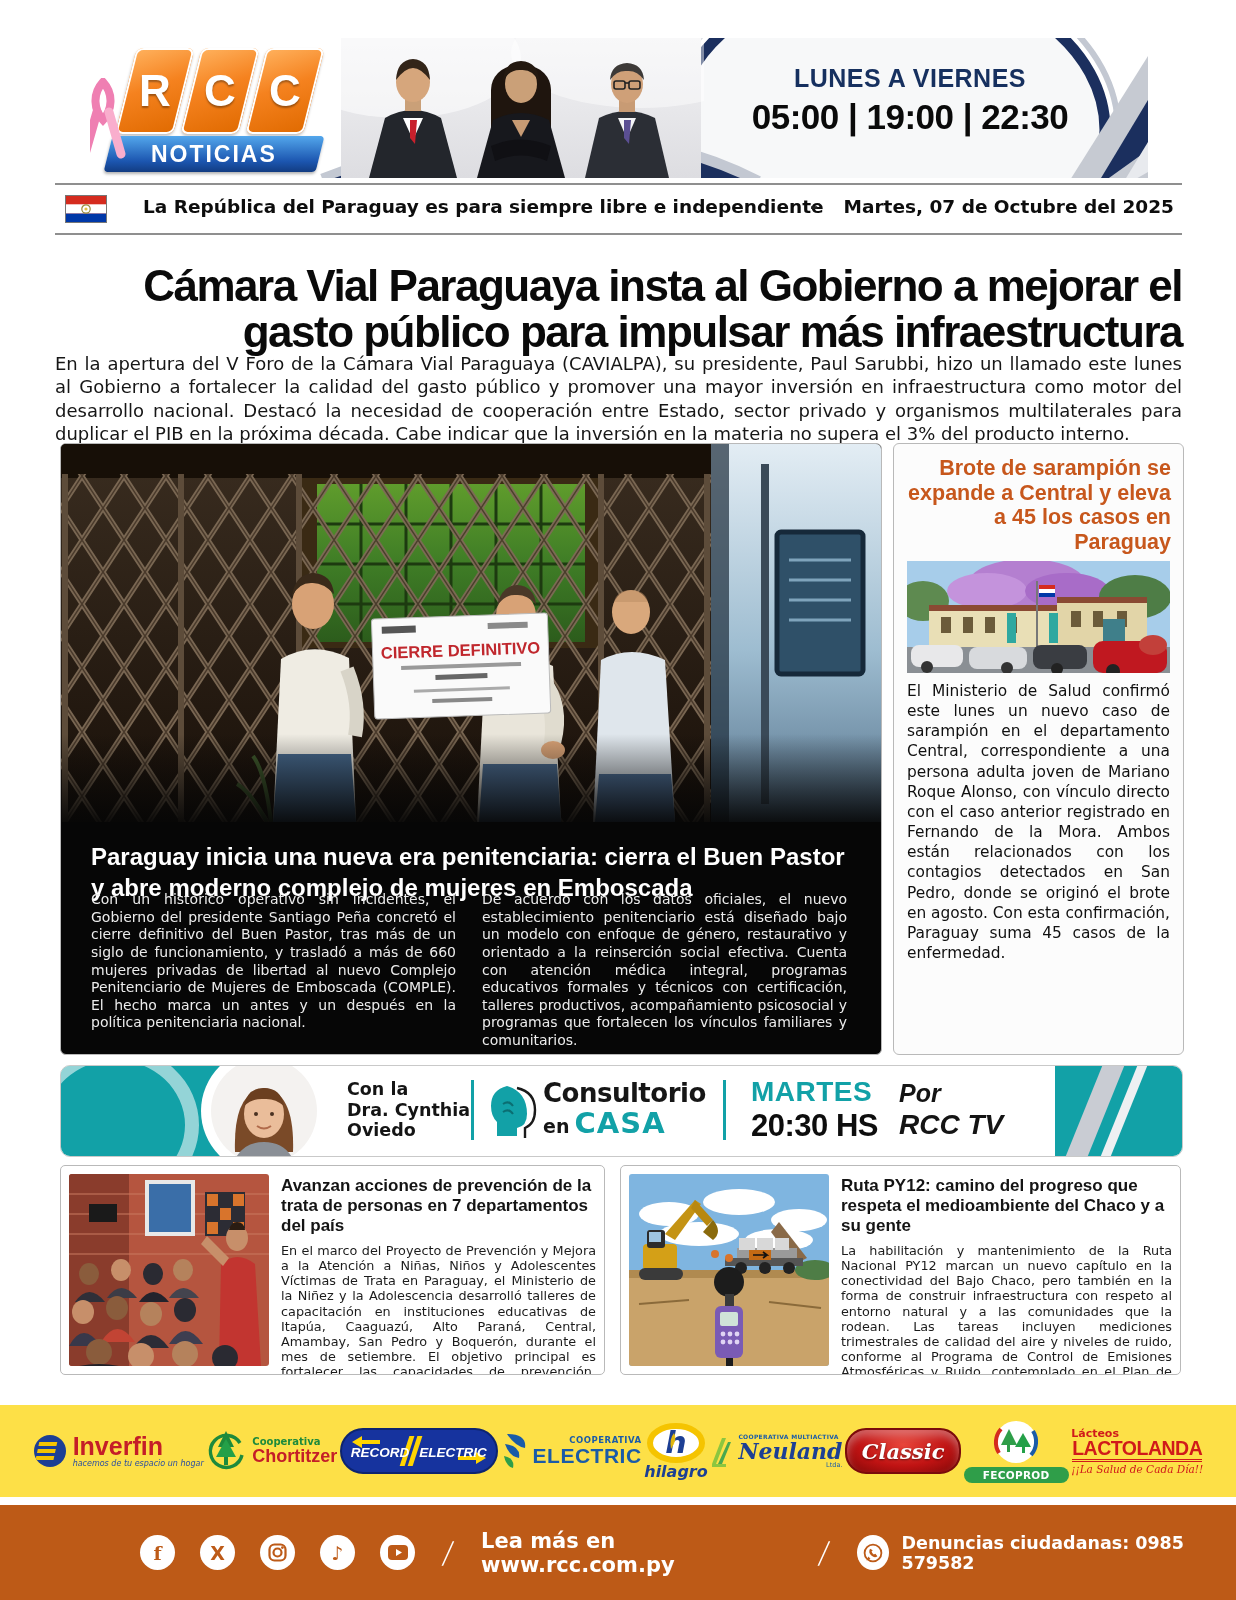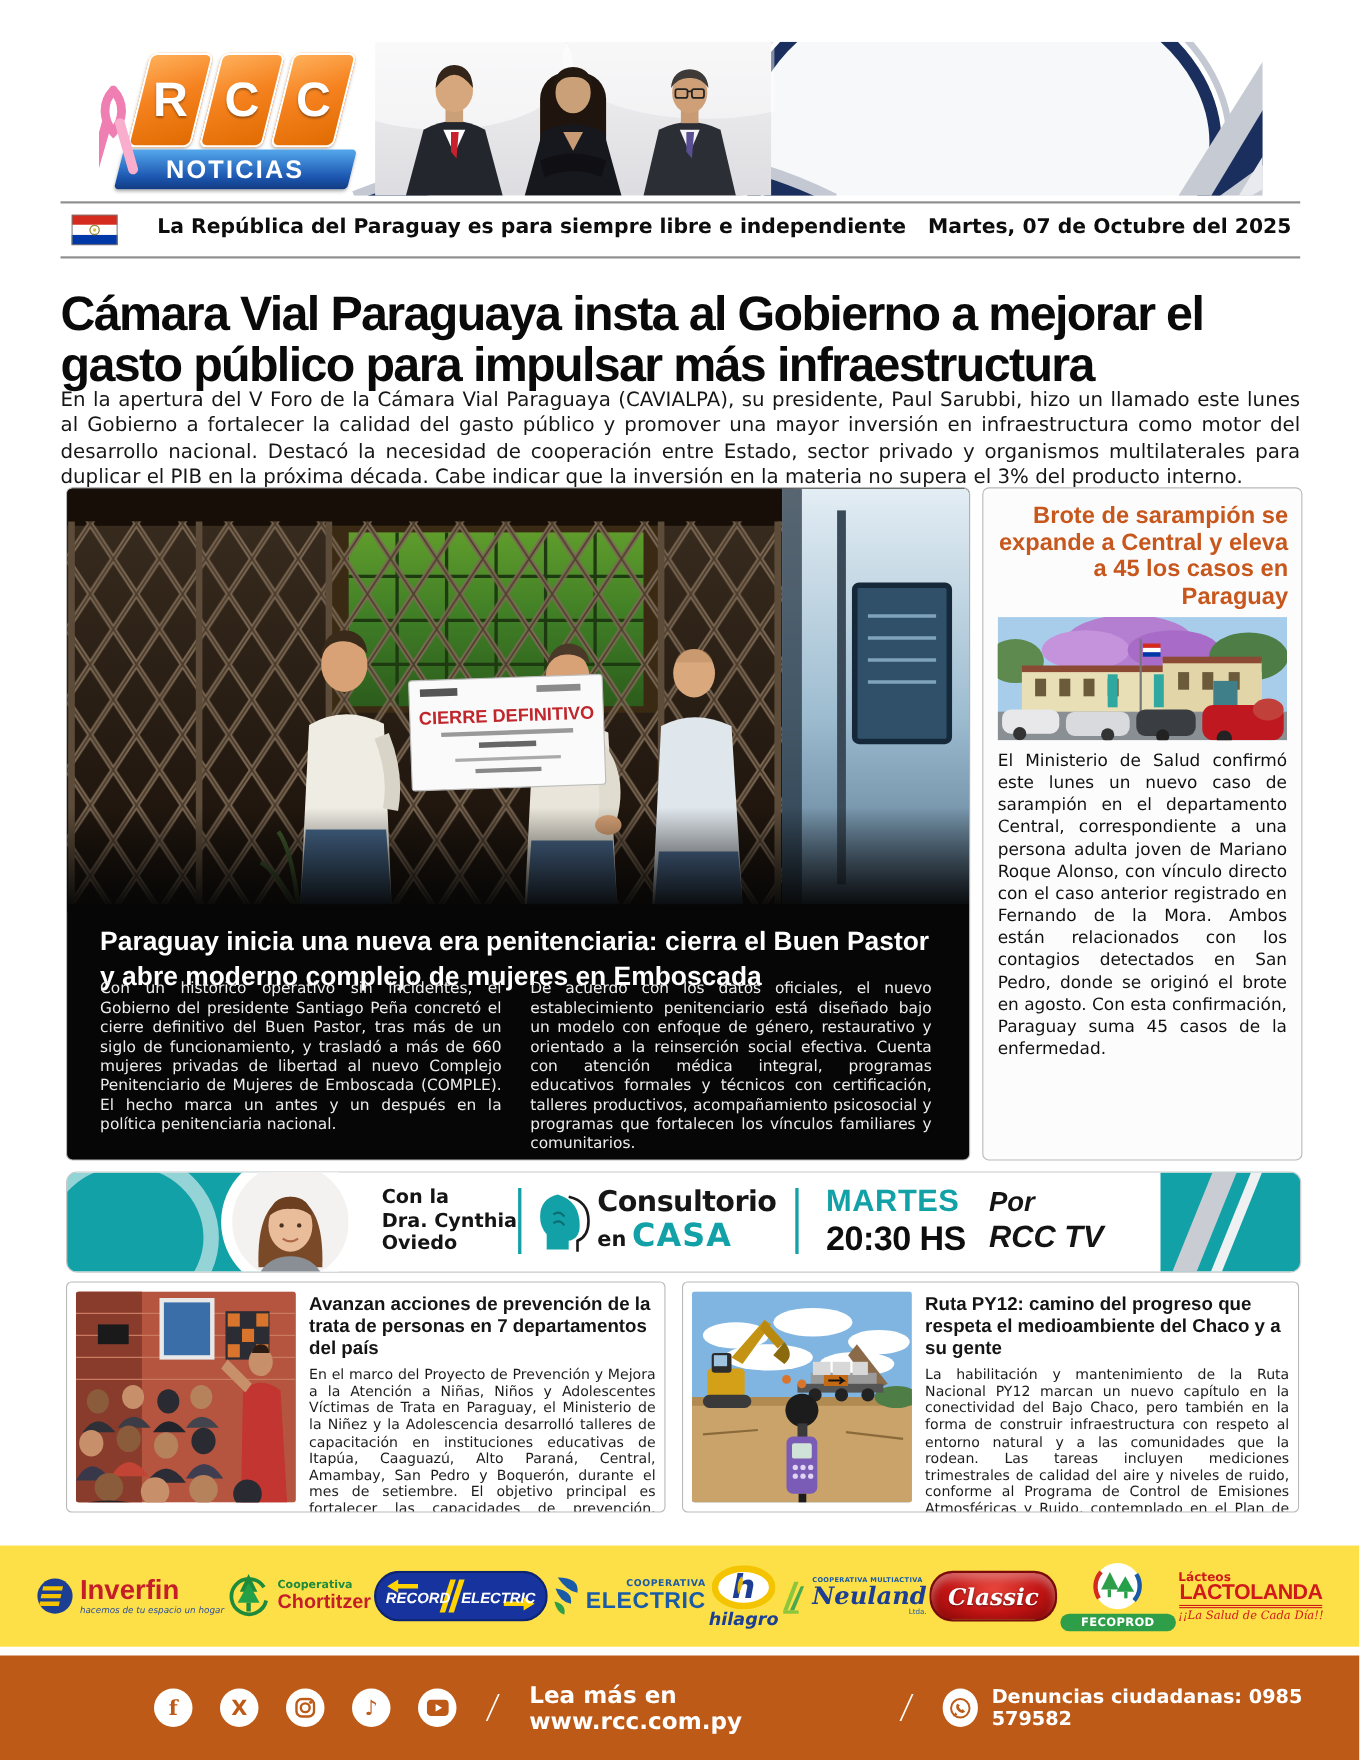--- a/index.html
+++ b/index.html
@@ -34,21 +34,21 @@
   .motto-bar{position:absolute;left:55px;top:183px;width:1127px;height:48px;
         border-top:2px solid #8f8f8f;border-bottom:2px solid #8f8f8f;}
   .flag{position:absolute;left:10px;top:10px;}
   .motto{position:absolute;left:88px;top:11px;font-size:18.5px;font-weight:600;color:#0d0d0d;}
   .dash{position:absolute;left:755px;top:9px;font-size:20px;font-weight:bold;color:#222;}
   .mdate{position:absolute;right:8px;top:11px;font-size:18.5px;font-weight:600;color:#0d0d0d;}
 
   
   .headline{position:absolute;left:55px;top:234px;width:1127px;color:#0a0a0a;
         font-family:"Liberation Sans",sans-serif;font-weight:bold;font-size:44px;
-        line-height:1.04;letter-spacing:-1.5px;}
+        line-height:1.04;letter-spacing:-1.5px;text-align:right;}
   .lead{position:absolute;left:55px;top:334px;width:1127px;font-size:18px;line-height:1.3;
         color:#161616;text-align:justify;}
 
   
   .main-card{position:absolute;left:60px;top:443px;width:820px;height:610px;background:#060606;
         border:1px solid #b9b9b9;border-radius:6px;overflow:hidden;cursor:pointer;}
   .main-photo{display:block;}
   .photo-fade{position:absolute;left:0;top:290px;width:100%;height:95px;
         background:linear-gradient(180deg,rgba(6,6,6,0) 0%,#060606 100%);}
   .main-title{position:absolute;left:30px;top:377px;width:756px;color:#fff;
@@ -211,20 +211,24 @@
       <div class="noticias">
         <span>NOTICIAS</span>
       </div>
       <svg class="ribbon" width="46" height="84" viewBox="0 0 46 84">
         <path d="M23 4 C12 16 14 32 23 42 C32 32 34 16 23 4 Z" fill="none" stroke="#ef7fb2" stroke-width="8"></path>
         <path d="M17 34 L5 76" stroke="#ef7fb2" stroke-width="9" stroke-linecap="round"></path>
         <path d="M29 34 L41 76" stroke="#f9aecd" stroke-width="9" stroke-linecap="round"></path>
       </svg>
     </div>
 
+    <div class="schedule">
+      <div class="schedule-label">LUNES A VIERNES</div>
+      <div class="schedule-times">05:00 | 19:00 | 22:30</div>
+    </div>
   </div>
 
   <div class="motto-bar">
     <svg class="flag" width="42" height="28" viewBox="0 0 42 28">
       <rect width="42" height="28" fill="#d52b1e"></rect>
       <rect y="9.3" width="42" height="9.3" fill="#ffffff"></rect>
       <rect y="18.6" width="42" height="9.4" fill="#0038a8"></rect>
       <circle cx="21" cy="14" r="4.2" fill="none" stroke="#9a8a3a" stroke-width="1.2"></circle>
       <circle cx="21" cy="14" r="1.6" fill="#e2c044"></circle>
       <rect x="0.5" y="0.5" width="41" height="27" fill="none" stroke="#777777" stroke-width="1"></rect>

